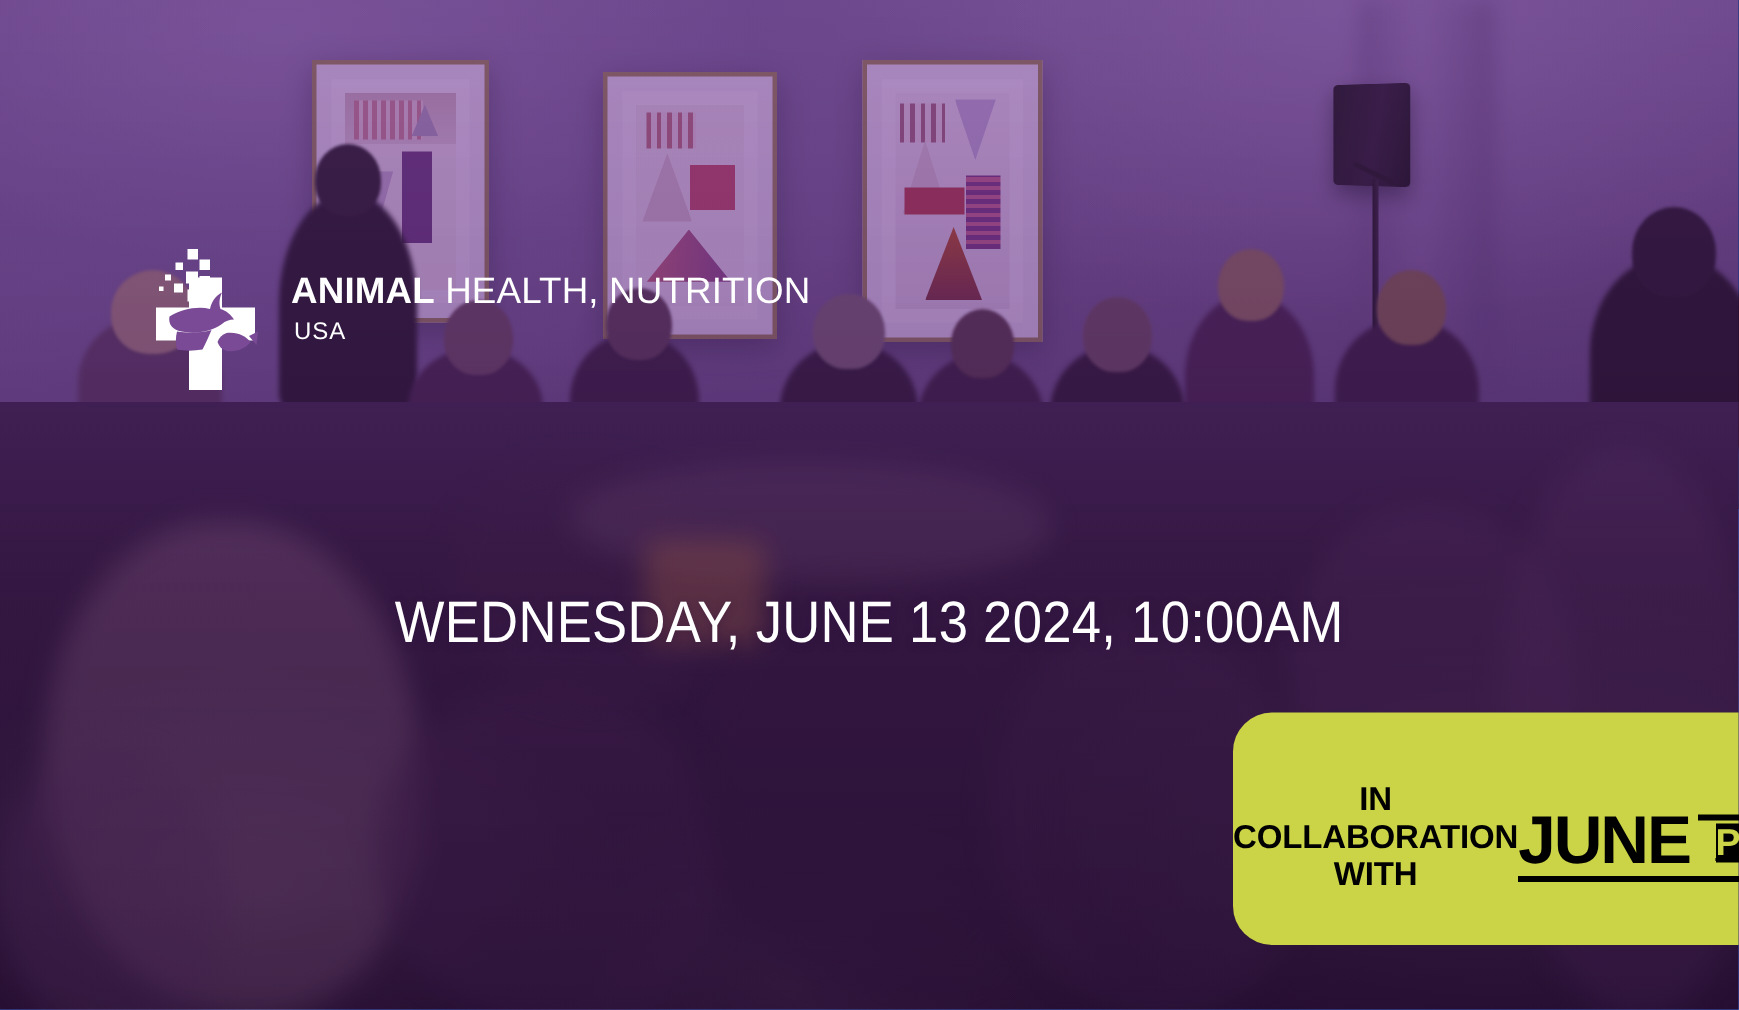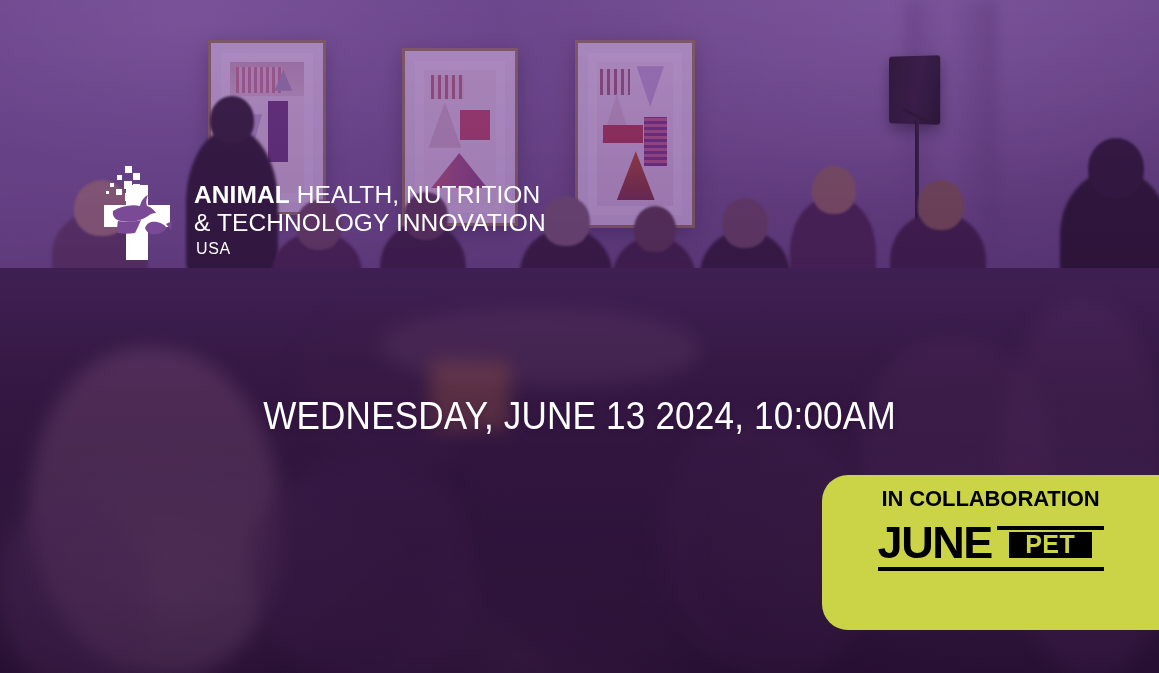--- a/index.html
+++ b/index.html
@@ -207,21 +207,21 @@
   }
 
   
   #collab-box {
     position: absolute;
     left: 822px; top: 475px; width: 337px; height: 155px;
     background: #cbd447;
     border-radius: 26px 0 0 26px;
     z-index: 8;
     display: flex;
-    flex-direction: column;
+    flex-direction: row;
     align-items: center;
     justify-content: flex-start;
     padding-top: 12px;
   }
   #collab-label {
     color: #000000;
     font-size: 22px;
     font-weight: 700;
     line-height: 1.13;
     text-align: center;
@@ -398,31 +398,31 @@
         <path d="M22 57 c7 1 16 1 23 -1 c-2 5 -4 9 -6 13 c-6 1 -12 1 -17 0 c-1 -4 -1 -8 0 -12 z"></path>
         <path d="M55 58 c7 -1 13 2 16 6 c-3 4 -9 7 -16 6 c-3 -1 -5 -3 -6 -6 c1 -3 3 -5 6 -6 z"></path>
         <path d="M70 60 l6 -3 l-1 9 z"></path>
       </g>
     </svg>
 
     <div id="logo-text">
       <div class="logo-line1">
         <span class="bold">ANIMAL</span><span> HEALTH, NUTRITION</span>
       </div>
-      <div class="logo-line2">&amp; TECHNOLOGY INNOVATION</div>
       <div class="logo-usa">USA</div>
     </div>
   </div>
 
 
   <div id="date-line">WEDNESDAY, JUNE 13 2024, 10:00AM</div>
 
   <div id="collab-box">
     <div id="collab-label">
       <div>IN COLLABORATION</div>
+      <div>WITH</div>
     </div>
 
     <div id="bp-logo">
       <div id="bp-row">
         <div id="bp-black">JUNE</div>
         <div id="bp-pet-wrap">
           <div class="bp-bar"></div>
           <div id="bp-pet-box">
             <span id="bp-pet">PET</span>
           </div>

